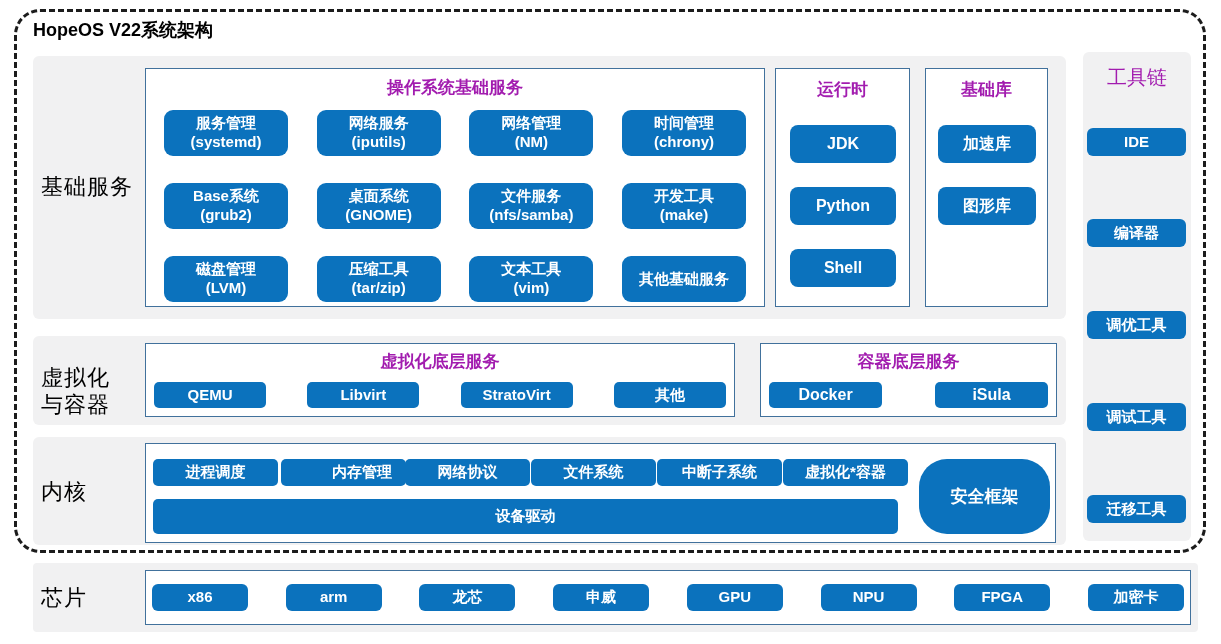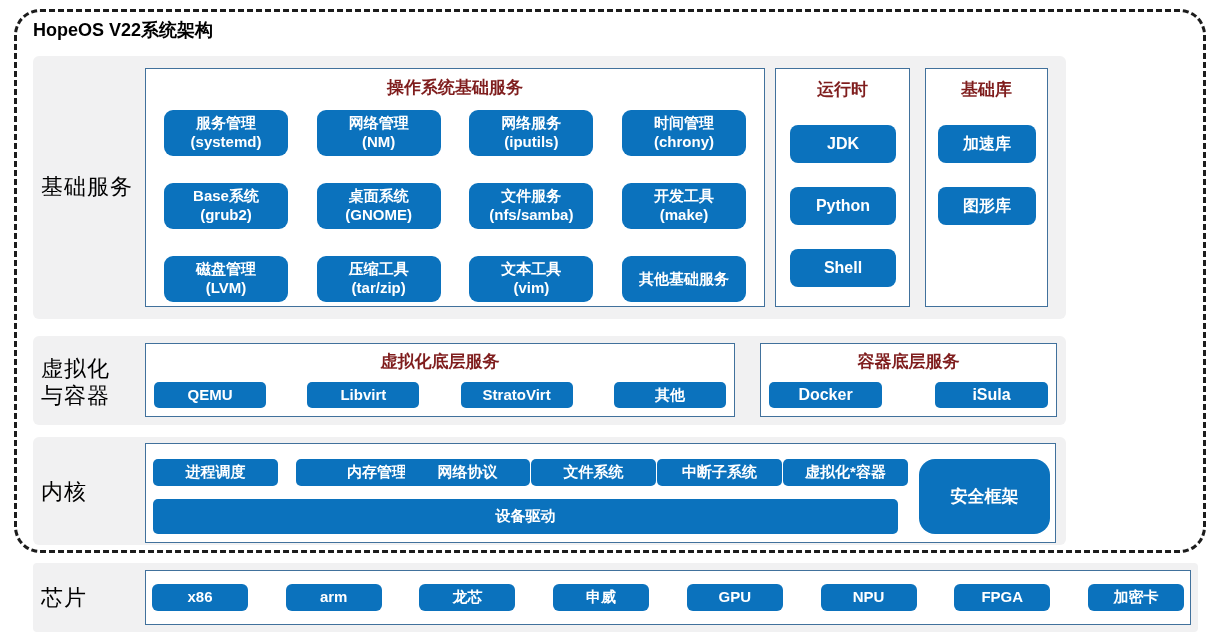--- a/index.html
+++ b/index.html
@@ -16,26 +16,26 @@
   .panel { position: absolute; background: var(--panel-bg); border-radius: 6px; }
   .p-basic  { left: 33px;  top: 56px;  width: 1033px; height: 263px; }
   .p-tool   { left: 1083px;top: 52px;  width: 108px;  height: 489px; }
   .p-virt   { left: 33px;  top: 336px; width: 1033px; height: 89px; }
   .p-kernel { left: 33px;  top: 437px; width: 1033px; height: 108px; }
   .p-chip   { left: 33px;  top: 563px; width: 1165px; height: 69px;  border-radius: 4px; }
 
   .row-label { position: absolute; left: 8px; color: #000; font-size: 22px;
     letter-spacing: 1px; white-space: nowrap; }
   .lbl-basic  { top: 116px; }
-  .lbl-virt   { top: 19px; line-height: 1.23; }
+  .lbl-virt   { top: 28px; line-height: 1.23; }
   .lbl-kernel { top: 40px; }
   .lbl-chip   { top: 20px; }
 
   .box { position: absolute; background: #ffffff; border: 1px solid var(--box-border); }
-  .box-header { text-align: center; font-weight: bold; font-size: 17px; color: #7f1d1d; }
+  .box-header { text-align: center; font-weight: bold; font-size: 17px; color: #a21caf; }
 
   .btn { background: var(--accent); color: #fff; font-weight: bold;
     display: flex; flex-direction: column; align-items: center; justify-content: center;
     text-align: center; border-radius: 6px; line-height: 1.25; }
   .btn span:empty { display: none; }
 
   
   .b-os { left: 112px; top: 12px; width: 620px; height: 239px; }
   .b-os .box-header { margin-top: 7px; }
   .os-grid { display: grid; grid-template-columns: repeat(4, 124px);
@@ -63,26 +63,26 @@
   .b-cont { left: 727px; top: 7px; width: 297px; height: 74px; }
   .b-virt .box-header, .b-cont .box-header { margin-top: 6px; }
   .h-row { display: flex; justify-content: space-between; padding: 9px 8px 0; }
   .v-btn { width: 112px; height: 26px; font-size: 15px; border-radius: 5px; }
   .c-btn2 { width: 113px; height: 26px; font-size: 16px; border-radius: 5px; }
 
   
   .b-kernel { left: 112px; top: 6px; width: 911px; height: 100px; }
   .k-btn { position: absolute; top: 15px; width: 125px; height: 27px;
     font-size: 15px; border-radius: 5px; }
-  .k-btn.k0 { left: 7px; }   .k-btn.k1 { left: 150px; padding-left: 37px; } .k-btn.k2 { left: 259px; }
+  .k-btn.k0 { left: 7px; }   .k-btn.k1 { left: 135px; padding-left: 37px; } .k-btn.k2 { left: 259px; }
   .k-btn.k3 { left: 385px; } .k-btn.k4 { left: 511px; } .k-btn.k5 { left: 637px; }
   .k-driver { position: absolute; left: 7px; top: 55px; width: 745px; height: 35px;
     font-size: 15px; border-radius: 5px; }
   .k-sec { position: absolute; left: 773px; top: 15px; width: 131px; height: 75px;
-    font-size: 17px; border-radius: 16px; }
+    font-size: 17px; border-radius: 28px; }
 
   
   .b-chip { left: 112px; top: 7px; width: 1046px; height: 55px;
     display: flex; align-items: center; justify-content: space-between; padding: 0 6px; }
   .chip-btn { width: 96px; height: 27px; font-size: 15px; border-radius: 6px; }
 </style>
 </head>
 <body>
 
 <div class="canvas">
@@ -94,26 +94,26 @@
     <div class="row-label lbl-basic">基础服务</div>
 
     <div class="box b-os">
       <div class="box-header">操作系统基础服务</div>
       <div class="os-grid">
         <div class="btn btn-os">
             <span>服务管理</span>
             <span>(systemd)</span>
           </div>
         <div class="btn btn-os">
+            <span>网络服务</span>
+            <span>(iputils)</span>
+          </div>
+        <div class="btn btn-os">
             <span>网络管理</span>
             <span>(NM)</span>
-          </div>
-        <div class="btn btn-os">
-            <span>网络服务</span>
-            <span>(iputils)</span>
           </div>
         <div class="btn btn-os">
             <span>时间管理</span>
             <span>(chrony)</span>
           </div>
         <div class="btn btn-os">
             <span>Base系统</span>
             <span>(grub2)</span>
           </div>
         <div class="btn btn-os">
@@ -153,20 +153,28 @@
       <div class="btn stack-btn s2">Shell</div>
     </div>
 
     <div class="box b-lib">
       <div class="box-header">基础库</div>
       <div class="btn stack-btn s0">加速库</div>
       <div class="btn stack-btn s1">图形库</div>
     </div>
   </section>
 
+  <aside class="panel p-tool">
+    <div class="box-header">工具链</div>
+    <div class="btn tool-btn t0">IDE</div>
+    <div class="btn tool-btn t1">编译器</div>
+    <div class="btn tool-btn t2">调优工具</div>
+    <div class="btn tool-btn t3">调试工具</div>
+    <div class="btn tool-btn t4">迁移工具</div>
+  </aside>
 
   <section class="panel p-virt">
     <div class="row-label lbl-virt">
       <div>虚拟化</div>
       <div>与容器</div>
     </div>
 
     <div class="box b-virt">
       <div class="box-header">虚拟化底层服务</div>
       <div class="h-row">

